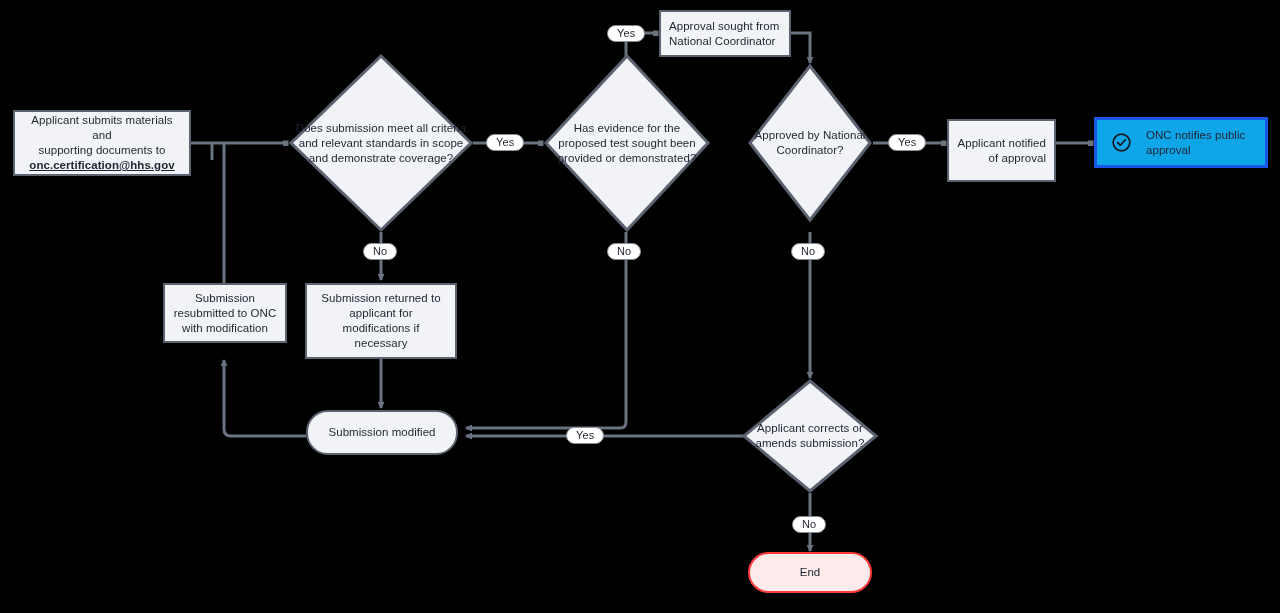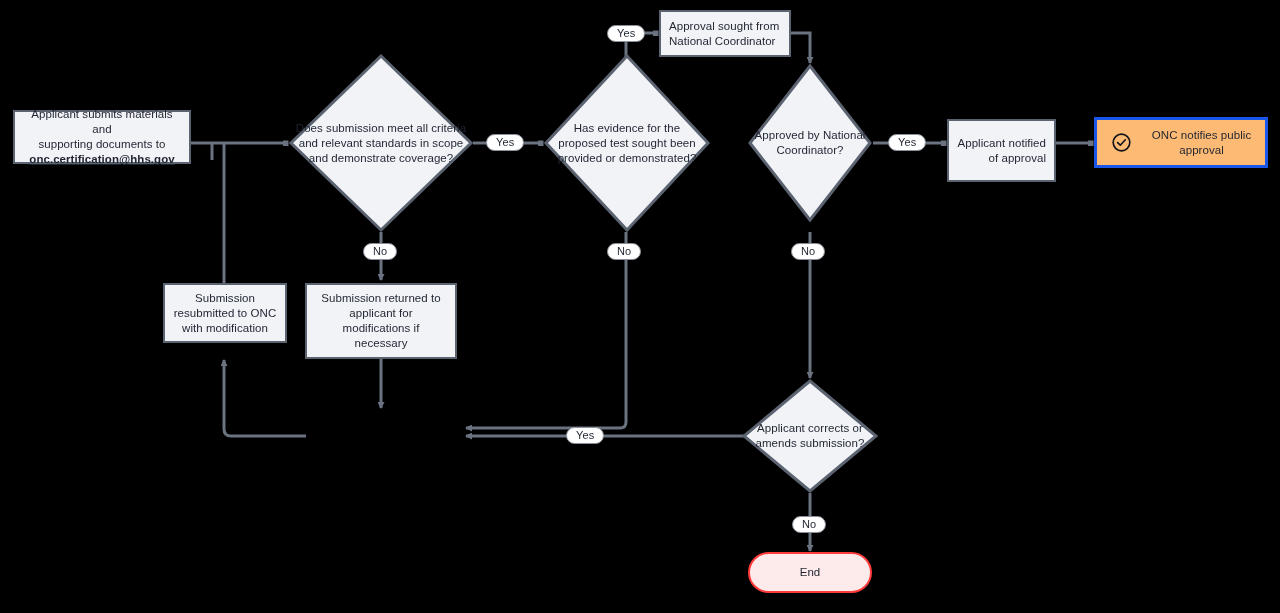--- a/index.html
+++ b/index.html
@@ -52,25 +52,25 @@
     border-radius: 22px;
     padding: 4px 10px;
   }
   .rounded-end {
     background: #fdeaea;
     border: 2px solid #ff3b3b;
     border-radius: 22px;
     padding: 16px 10px;
   }
   .highlight {
-    background: #fdba74;
+    background: #0ea5e9;
     border: 3px solid #1a56e8;
     padding: 4px 8px;
     justify-content: flex-start;
-    text-align: center;
+    text-align: left;
   }
   
   .diamond {
     background: transparent;
     border: none;
   }
   .diamond .dshape {
     position: absolute;
     left: 0; top: 0;
     width: 100%;
@@ -150,21 +150,21 @@
       <path d="M810,493 L810,551" marker-end="url(#arrow)"></path>
 
       <path d="M306,436 L231,436 Q224,436 224,429 L224,360" marker-end="url(#arrow)"></path>
 
       <path d="M224,283 L224,143"></path>
 
       <path d="M212,143 L212,160"></path>
     </g>
   </svg>
 
-  <div class="node box" style="left:13px; top:110px; width:178px; height:54px; flex-direction:column;">
+  <div class="node box" style="left:13px; top:110px; width:178px; height:66px; flex-direction:column;">
     <span class="htext">Applicant submits materials and</span>
     <span class="htext">supporting documents to</span>
     <span class="htext strong">onc.certification@hhs.gov</span>
   </div>
 
   <div class="node diamond" style="left:288px; top:53px; width:186px; height:180px;">
     <svg class="dshape" viewBox="0 0 186 180" preserveAspectRatio="none">
       <polygon points="93,3 183,90 93,177 3,90" fill="#f1f3f7" stroke="#5c6370" stroke-width="3"></polygon>
     </svg>
     <span class="dlabel">Does submission meet all criteria and relevant standards in scope and demonstrate coverage?</span>
@@ -203,20 +203,23 @@
   </div>
 
   <div class="node box" style="left:163px; top:283px; width:124px; height:60px;">
     <span>Submission resubmitted to ONC with modification</span>
   </div>
 
   <div class="node box" style="left:305px; top:283px; width:152px; height:76px;">
     <span>Submission returned to applicant for modifications if necessary</span>
   </div>
 
+  <div class="node rounded" style="left:306px; top:410px; width:152px; height:45px;">
+    <span>Submission modified</span>
+  </div>
 
   <div class="node diamond" style="left:741px; top:378px; width:138px; height:116px;">
     <svg class="dshape" viewBox="0 0 138 116" preserveAspectRatio="none">
       <polygon points="69,3 135,58 69,113 3,58" fill="#f1f3f7" stroke="#5c6370" stroke-width="3"></polygon>
     </svg>
     <span class="dlabel">Applicant corrects or amends submission?</span>
   </div>
 
   <div class="node rounded-end" style="left:748px; top:552px; width:124px; height:41px;">
     <span>End</span>

